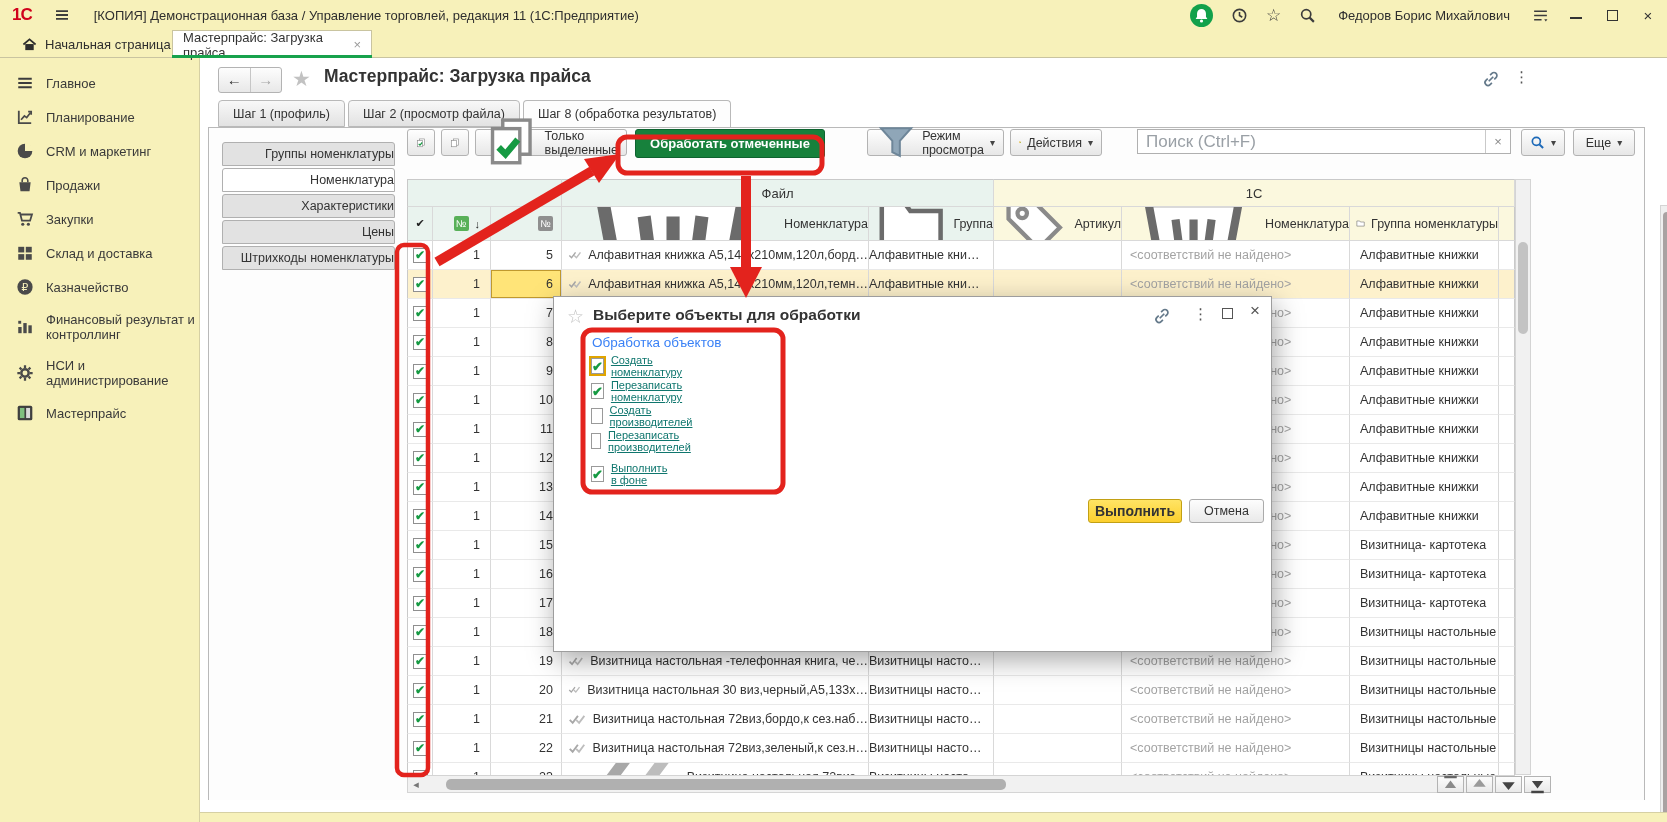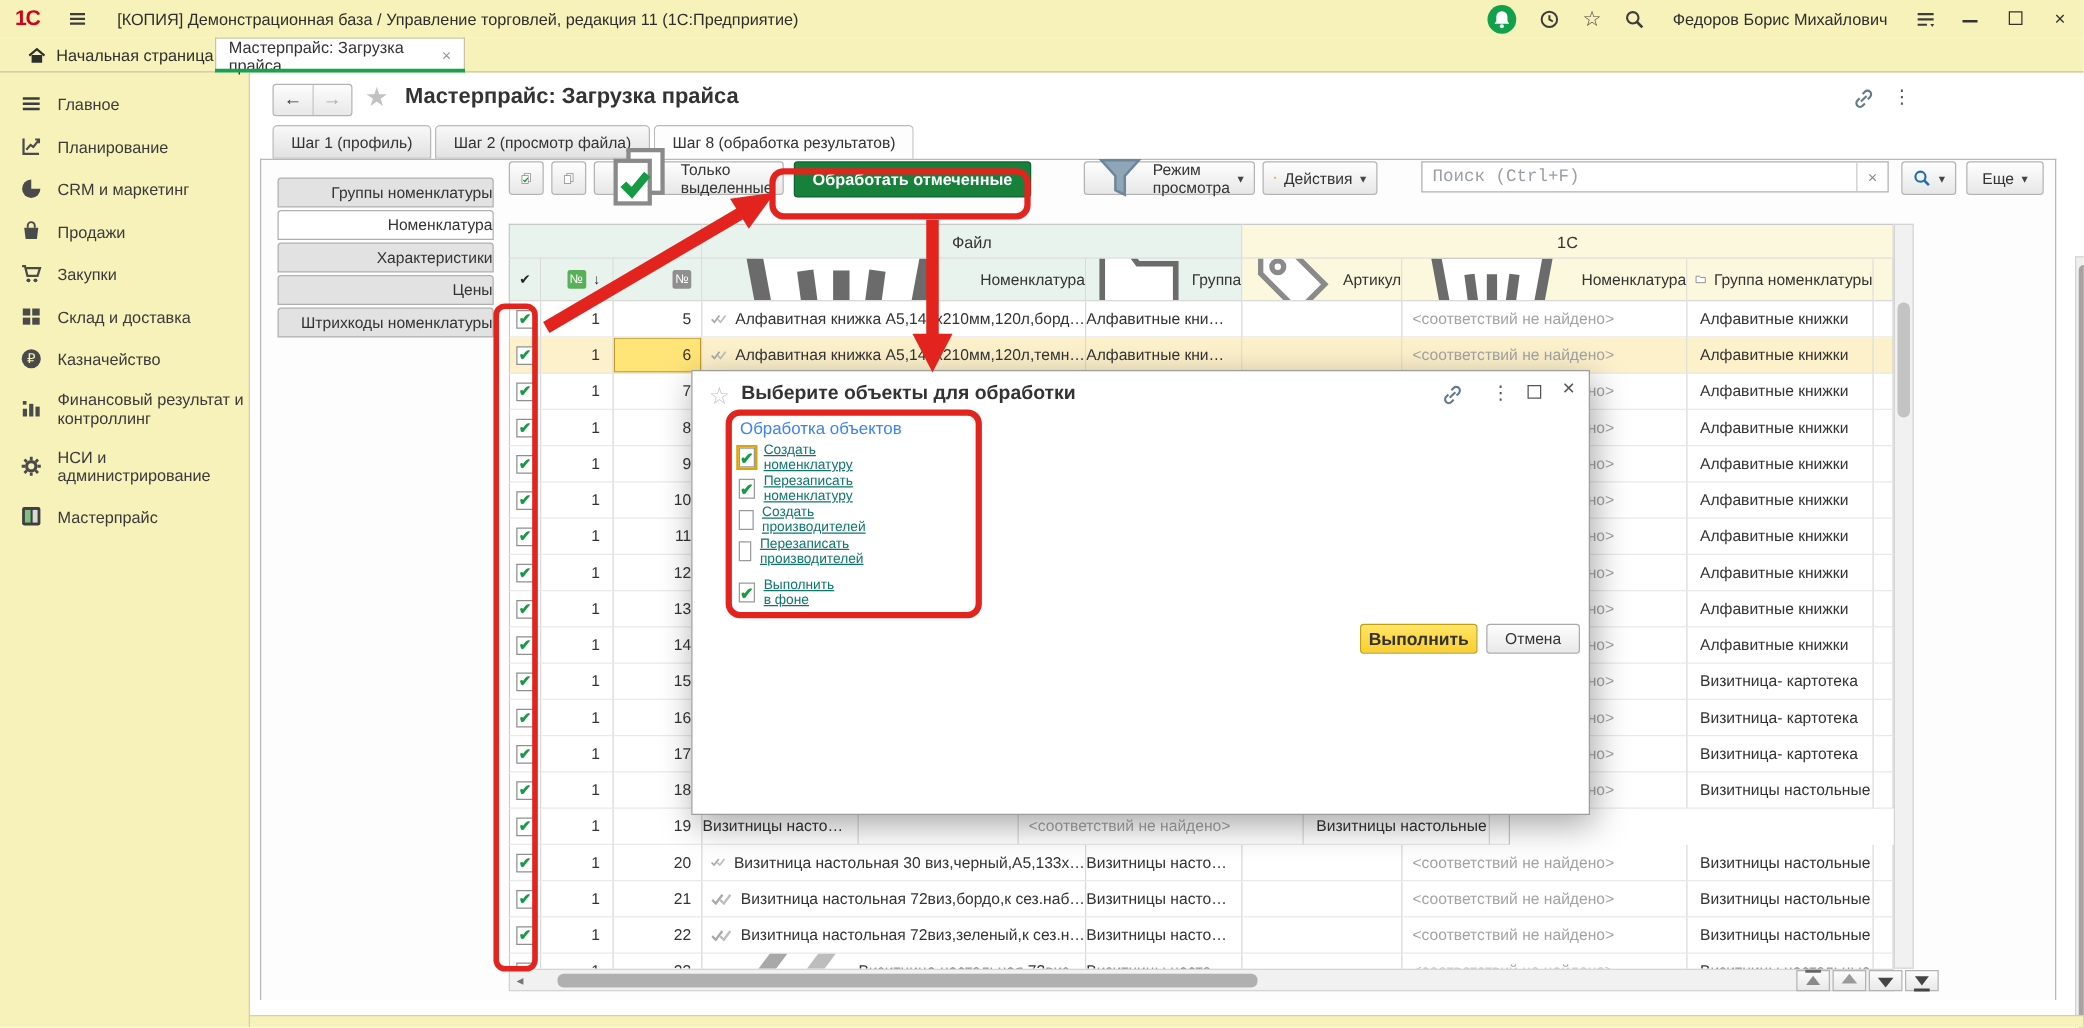--- a/index.html
+++ b/index.html
@@ -55,21 +55,21 @@
 
   
   .sections { position:absolute; left:13px; top:14px; width:173px; }
   .sec { height:24px; line-height:23px; padding-left:9px; border:1px solid #b0b0b0; border-radius:3px 3px 0 0; background:#e2e2e2; margin-bottom:2px; color:#333; cursor:pointer;text-align:right; }
   .sec.active { background:#ffffff; }
   .tbtn { position:absolute; height:27px; border:1px solid #b3b3b3; border-radius:3px; background:linear-gradient(#fefefe,#e7e7e7); display:flex; align-items:center; justify-content:center; gap:6px; padding:0 8px; cursor:pointer; }
   .tbtn svg { width:16px; height:16px; }
   .caret { font-size:10px; color:#444; }
   .greenbtn { position:absolute; left:426px; top:1px; width:190px; height:29px; background:#17813c; border:1px solid #0e6330; border-radius:3px; color:#fff; font-weight:bold; font-size:13px; display:flex; align-items:center; justify-content:center; cursor:pointer; }
   .searchbox { position:absolute; left:928px; top:1px; width:374px; height:25px; border:1px solid #b0b0b0; background:#fff; display:flex; }
-  .searchbox input { flex:1; border:none; outline:none; padding:0 8px; font-family:Liberation Mono, monospace; font-size:14px; color:#333; background:transparent; }
+  .searchbox input { flex:1; border:none; outline:none; padding:0 8px; font-family:Liberation Sans, sans-serif; font-size:17px; color:#333; background:transparent; }
   .searchbox input::placeholder { color:#9aa0a6; }
   .search-clear { width:25px; border-left:1px solid #c9c9c9; display:flex; align-items:center; justify-content:center; color:#8a8a8a; font-size:13px; cursor:pointer; }
 
   
   .tablewrap { position:absolute; left:198px; top:51px; width:1108px; }
   .trow { display:flex; }
   .tcell { border-right:1px solid #d9d9d9; border-bottom:1px solid #d9d9d9; overflow:hidden; white-space:nowrap; display:flex; align-items:center; }
   .ghead .tcell { justify-content:center; font-size:13px; border-top:1px solid #c9c9c9; }
   .tcell:first-child { border-left:1px solid #c9c9c9; }
   .bg-file { background:#e9f3ee; }
@@ -661,20 +661,29 @@
             <div class="tcell c-cname graytxt">&lt;соответствий не найдено&gt;</div>
             <div class="tcell c-cgrp">Визитницы настольные</div>
             <div class="tcell c-fill"></div>
           </div>
           <div class="drow">
             <div class="tcell c-check">
               <span class="cbx">✔</span>
             </div>
             <div class="tcell c-n1">1</div>
             <div class="tcell c-n2">19</div>
+            <div class="tcell c-fname">
+              <span>
+                <svg viewBox="0 0 16 16" style="width: 100%; height: 100%; display: block;">
+                  <path d="M1.5 8.5L4 11l4.5-6" fill="none" stroke="#a8a8a8" stroke-width="1.6"></path>
+                  <path d="M7 8.5L9.5 11 14 5" fill="none" stroke="#bdbdbd" stroke-width="1.6"></path>
+                </svg>
+              </span>
+              <span>Визитница настольная -телефонная книга, че…</span>
+            </div>
             <div class="tcell c-fgrp">Визитницы насто…</div>
             <div class="tcell c-art"></div>
             <div class="tcell c-cname graytxt">&lt;соответствий не найдено&gt;</div>
             <div class="tcell c-cgrp">Визитницы настольные</div>
             <div class="tcell c-fill"></div>
           </div>
           <div class="drow">
             <div class="tcell c-check">
               <span class="cbx">✔</span>
             </div>

